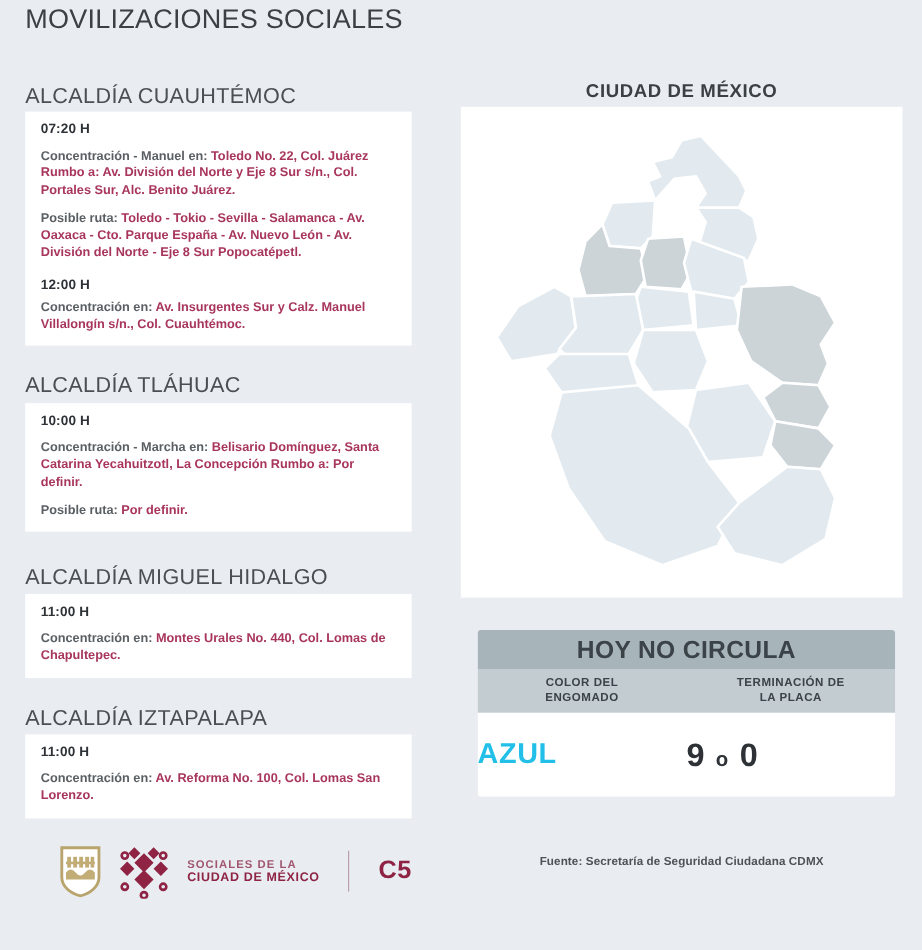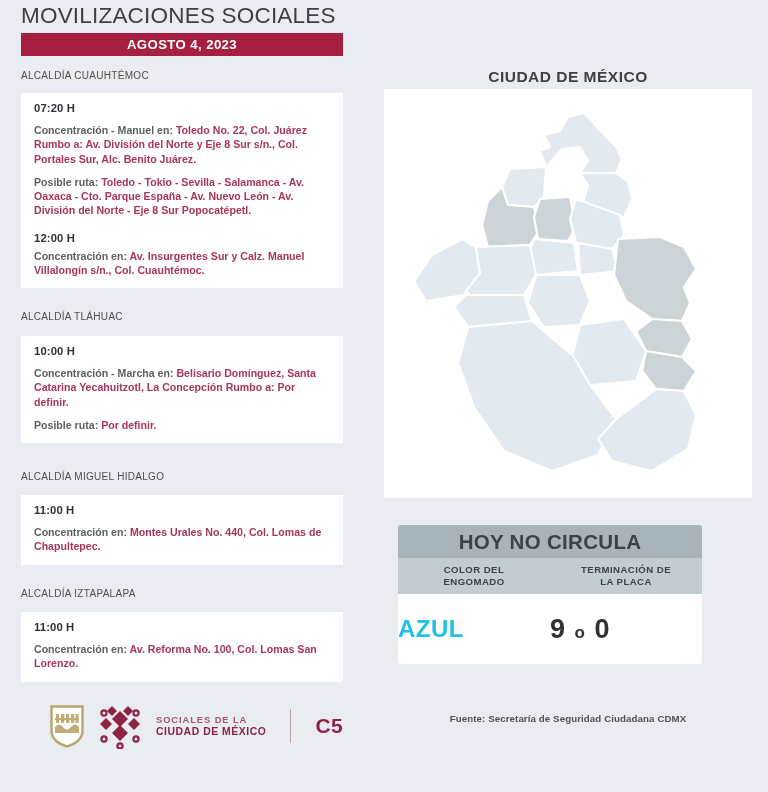--- a/index.html
+++ b/index.html
@@ -21,21 +21,21 @@
   }
 
   .date-band {
     position: absolute; left: 21px; top: 33px; width: 322px; height: 23px;
     background: #a51f41; color: #ffffff;
     font-size: 13.2px; font-weight: bold; letter-spacing: .4px;
     display: flex; align-items: center; justify-content: center;
   }
 
   .borough-head {
-    font-size: 10px; font-weight: 400; color: #4a4f53;
+    font-size: 18px; font-weight: 400; color: #4a4f53;
     letter-spacing: .3px; white-space: nowrap;
   }
 
   .card {
     background: #ffffff;
     padding: 9px 13px 11px 13px;
   }
   .time-label {
     font-size: 11.3px; font-weight: bold; color: #2e3236;
     letter-spacing: .1px; margin-bottom: 2px;
@@ -79,21 +79,21 @@
     position: absolute; left: 0; top: 68px; width: 400px; text-align: center;
     font-size: 15.5px; font-weight: bold; color: #3b4044; letter-spacing: .5px;
   }
   .map-card {
     position: absolute; left: 16px; top: 89px; width: 368px; height: 409px;
     background: #ffffff;
   }
   .map-card svg { display: block; width: 100%; height: 100%; }
 
   .hnc {
-    position: absolute; left: 30px; top: 525px; width: 304px;
+    position: absolute; left: 30px; top: 525px; width: 348px;
     border-radius: 3px; overflow: hidden;
   }
   .hnc-title {
     height: 33px; background: #a7b4b9; color: #3b4348;
     font-size: 20.5px; font-weight: bold; letter-spacing: .3px;
     display: flex; align-items: center; justify-content: center;
   }
   .hnc-sub { display: flex; background: #c2ccd1; height: 36px; }
   .hnc-sub > div {
     flex: 1; display: flex; flex-direction: column; align-items: center;
@@ -114,21 +114,20 @@
   }
 </style>
 </head>
 <body>
 
 <div class="page">
 
   <div class="left-col">
 
     <div class="main-title">MOVILIZACIONES SOCIALES</div>
-    <div class="date-band">AGOSTO 4, 2023</div>
 
     <div class="borough-head" id="sec-cuauhtemoc-head">ALCALDÍA CUAUHTÉMOC</div>
     <div class="card" id="card-cuauhtemoc">
       <div class="time-label">07:20 H</div>
       <div class="para">
         <span>Concentración - Manuel en:</span>
         <span class="hl">Toledo No. 22, Col. Juárez Rumbo a:</span>
         <span class="hl">Av. División del Norte y Eje 8 Sur s/n., Col. Portales Sur, Alc. Benito Juárez.</span>
       </div>
       <div class="para">

